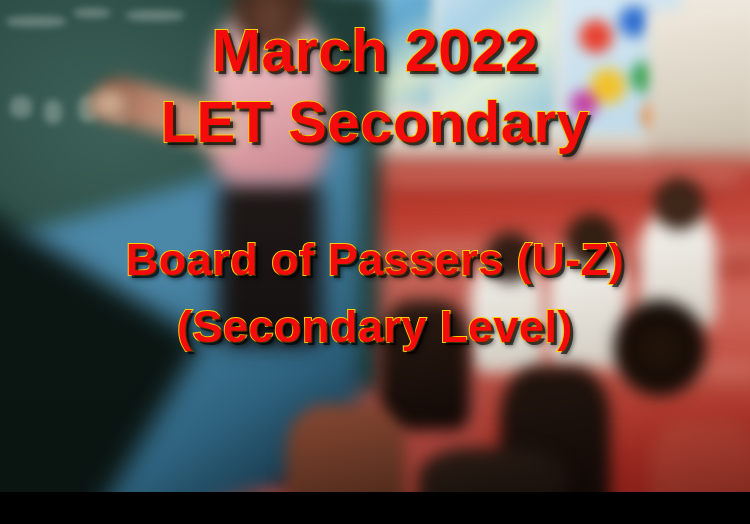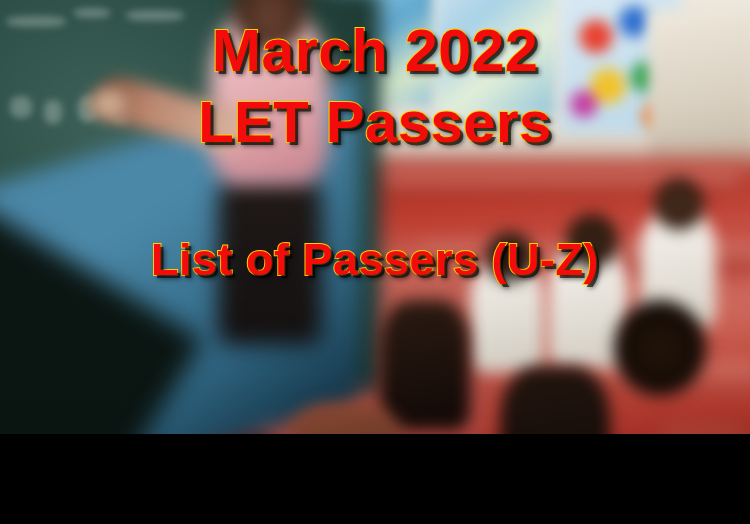--- a/index.html
+++ b/index.html
@@ -3,21 +3,21 @@
 <meta charset="utf-8">
 <style>
   html, body {
     margin: 0;
     padding: 0;
     background: #000;
   }
   #banner {
     position: relative;
     width: 750px;
-    height: 434px;
+    height: 492px;
     overflow: hidden;
     font-family: "Liberation Sans", sans-serif;
     background: #1b2a28;
   }
 
   
   .bg-layer {
     position: absolute;
     inset: 0;
     pointer-events: none;
@@ -268,18 +268,19 @@
     <div class="student s-body" style="left:500px;top:366px;width:110px;height:150px;background:linear-gradient(170deg,#23160f,#0d0705);"></div>
     <div class="student s-head" style="left:614px;top:300px;width:92px;height:96px;background:radial-gradient(circle,#231409,#0b0604);"></div>
     <div class="student s-body" style="left:380px;top:300px;width:90px;height:130px;background:linear-gradient(170deg,#2b1b12,#100806);"></div>
     <div class="student s-body" style="left:286px;top:404px;width:120px;height:130px;background:linear-gradient(170deg,#8a4a33,#3d2014);"></div>
     <div class="student s-body" style="left:650px;top:420px;width:110px;height:120px;background:linear-gradient(170deg,#b04134,#6b1f16);"></div>
     <div class="student s-body" style="left:418px;top:448px;width:150px;height:90px;background:linear-gradient(170deg,#2a1d15,#0c0705);"></div>
   </div>
 
   <div class="text-stack">
     <div class="tline l1">March 2022</div>
-    <div class="tline l2">LET Passers</div>
+    <div class="tline l2">LET Secondary</div>
     <div class="spacer"></div>
-    <div class="tline l4">List of Passers (U-Z)</div>
+    <div class="tline l4">Board of Passers (U-Z)</div>
+    <div class="tline l5">(Secondary Level)</div>
   </div>
 
 </div>
 
 </body></html>

